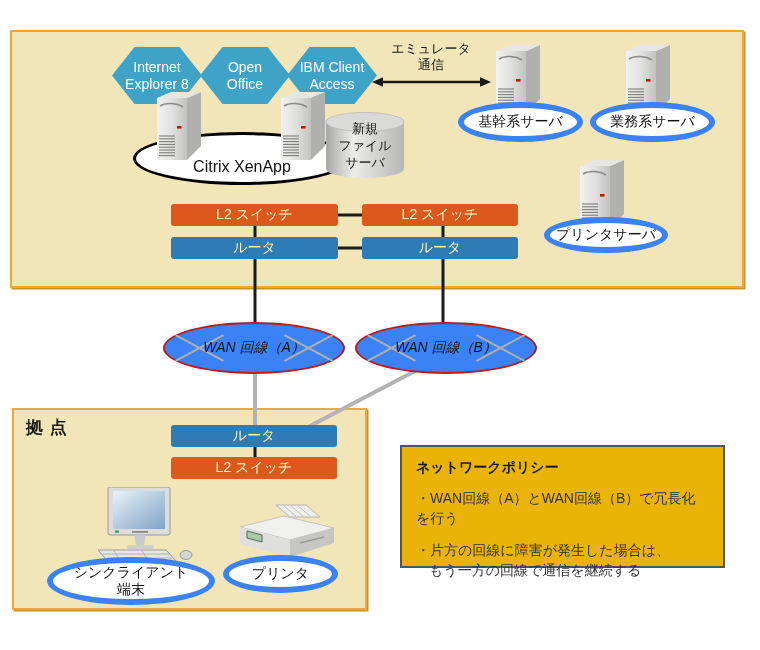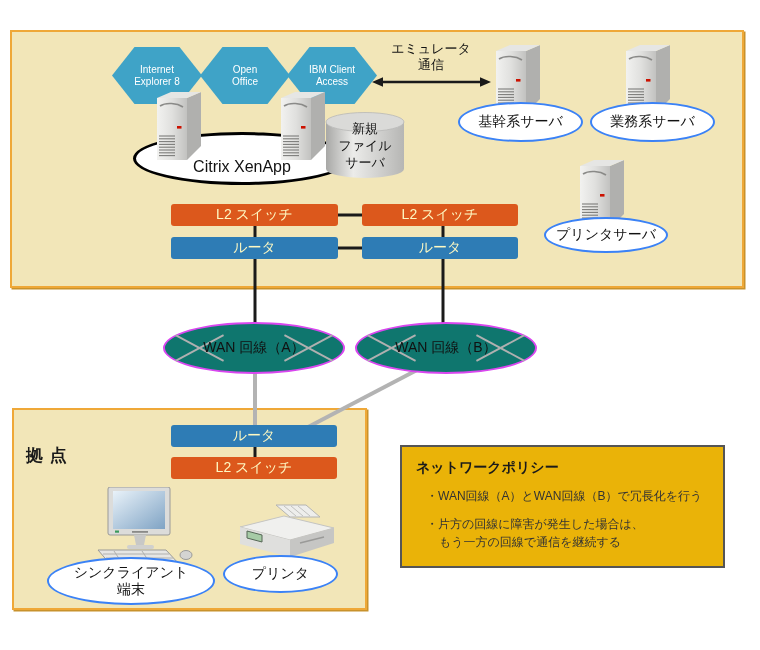--- a/index.html
+++ b/index.html
@@ -10,51 +10,51 @@
   .zone{
     position:absolute;background:#F2E6B8;border:2px solid #EFA838;
     box-shadow:1.5px 1.5px 0 #C8922C;box-sizing:border-box;
   }
   .zone-label{position:absolute;font-weight:bold;font-size:17px;line-height:1.25;color:#1a1a1a;letter-spacing:1px;z-index:2;}
   .wires{position:absolute;left:0;top:0;z-index:1;pointer-events:none;}
   .hex{
     position:absolute;width:90px;height:57px;background:#3FA3C7;color:#fff;
     clip-path:polygon(0% 50%,25% 0%,75% 0%,100% 50%,75% 100%,25% 100%);
     display:flex;flex-direction:column;align-items:center;justify-content:center;
-    font-size:10px;line-height:1.2;text-align:center;z-index:2;
+    font-size:14px;line-height:1.2;text-align:center;z-index:2;
   }
   .srv{position:absolute;z-index:3;}
   .ellipse{
-    position:absolute;background:#fff;border:2px solid #3b82f6;border-radius:50%;
+    position:absolute;background:#fff;border:6px solid #3b82f6;border-radius:50%;
     display:flex;flex-direction:column;align-items:center;justify-content:center;
     text-align:center;font-size:14px;color:#111;box-sizing:border-box;z-index:4;
   }
   .ellipse.noborder{border:3px solid #000000;z-index:2;}
   .cyl{position:absolute;width:80px;height:68px;z-index:4;}
   .cyl .cyl-text{
     position:absolute;left:0;top:9px;width:100%;height:58px;display:flex;flex-direction:column;
     align-items:center;justify-content:flex-start;font-size:13px;line-height:1.3;color:#111;
   }
   .nodebar{
     position:absolute;height:22px;border-radius:3px;color:#fef9c3;font-size:14px;
     display:flex;align-items:center;justify-content:center;z-index:3;box-sizing:border-box;
   }
   .l2{background:#DC581C;}
   .router{background:#2E7CB5;}
-  .wan{z-index:3;font-size:14px;background:#0f766e;border:2px solid #d946ef;}
+  .wan{z-index:3;font-size:14px;background:#3b82f6;border:2px solid #b91c1c;font-style:italic;}
   .wan .wan-x{position:absolute;left:0;top:0;width:100%;height:100%;}
   .wan .wan-label{position:relative;z-index:1;background:transparent;}
   .emu-label{position:absolute;left:375px;top:41px;width:112px;text-align:center;
     font-size:13px;line-height:1.25;color:#111;z-index:2;}
   .policy{
     position:absolute;left:400px;top:445px;width:325px;height:123px;background:#eab308;
     border:2px solid #555;box-sizing:border-box;padding:12px 14px;z-index:3;
   }
   .policy-title{font-weight:bold;font-size:14px;margin-bottom:11px;color:#1a1a1a;}
-  .policy-bullet{font-size:12px;color:#333;line-height:1.45;margin-bottom:11px;margin-left:10px;}
+  .policy-bullet{font-size:14px;color:#333;line-height:1.45;margin-bottom:11px;}
   .policy-bullet .indent{padding-left:13px;display:block;}
   .devicon{position:absolute;z-index:3;}
 </style>
 </head>
 <body>
 
 <div class="canvas">
 
   <svg width="0" height="0" style="position:absolute" aria-hidden="true">
     <defs>
@@ -117,21 +117,21 @@
         <polygon points="52,37 96,25 96,40 52,54" fill="#c6c6c4"></polygon>
         <polygon points="9,28 24,32 24,39 9,35" fill="#a6cba6" stroke="#556655"></polygon>
         <line x1="62" y1="40" x2="86" y2="34" stroke="#9a9a98" stroke-width="1.6"></line>
       </symbol>
     </defs>
   </svg>
 
   <div class="zone" style="left:10px;top:30px;width:734px;height:258px;"></div>
   <div class="zone" style="left:12px;top:408px;width:355px;height:202px;"></div>
 
-  <div class="zone-label" style="left:26px;top:417px;margin-top:28px;">拠 点</div>
+  <div class="zone-label" style="left:26px;top:417px;">拠 点</div>
 
   <svg class="wires" width="760" height="650">
     <g stroke="#B3B3B3" stroke-width="4" fill="none">
       <line x1="255" y1="372" x2="255" y2="428"></line>
       <line x1="417" y1="370" x2="289" y2="437"></line>
     </g>
     <g stroke="#1A1A1A" stroke-width="3" fill="none">
       <line x1="338" y1="215" x2="362" y2="215"></line>
       <line x1="338" y1="248" x2="362" y2="248"></line>
       <line x1="255" y1="225" x2="255" y2="238"></line>

